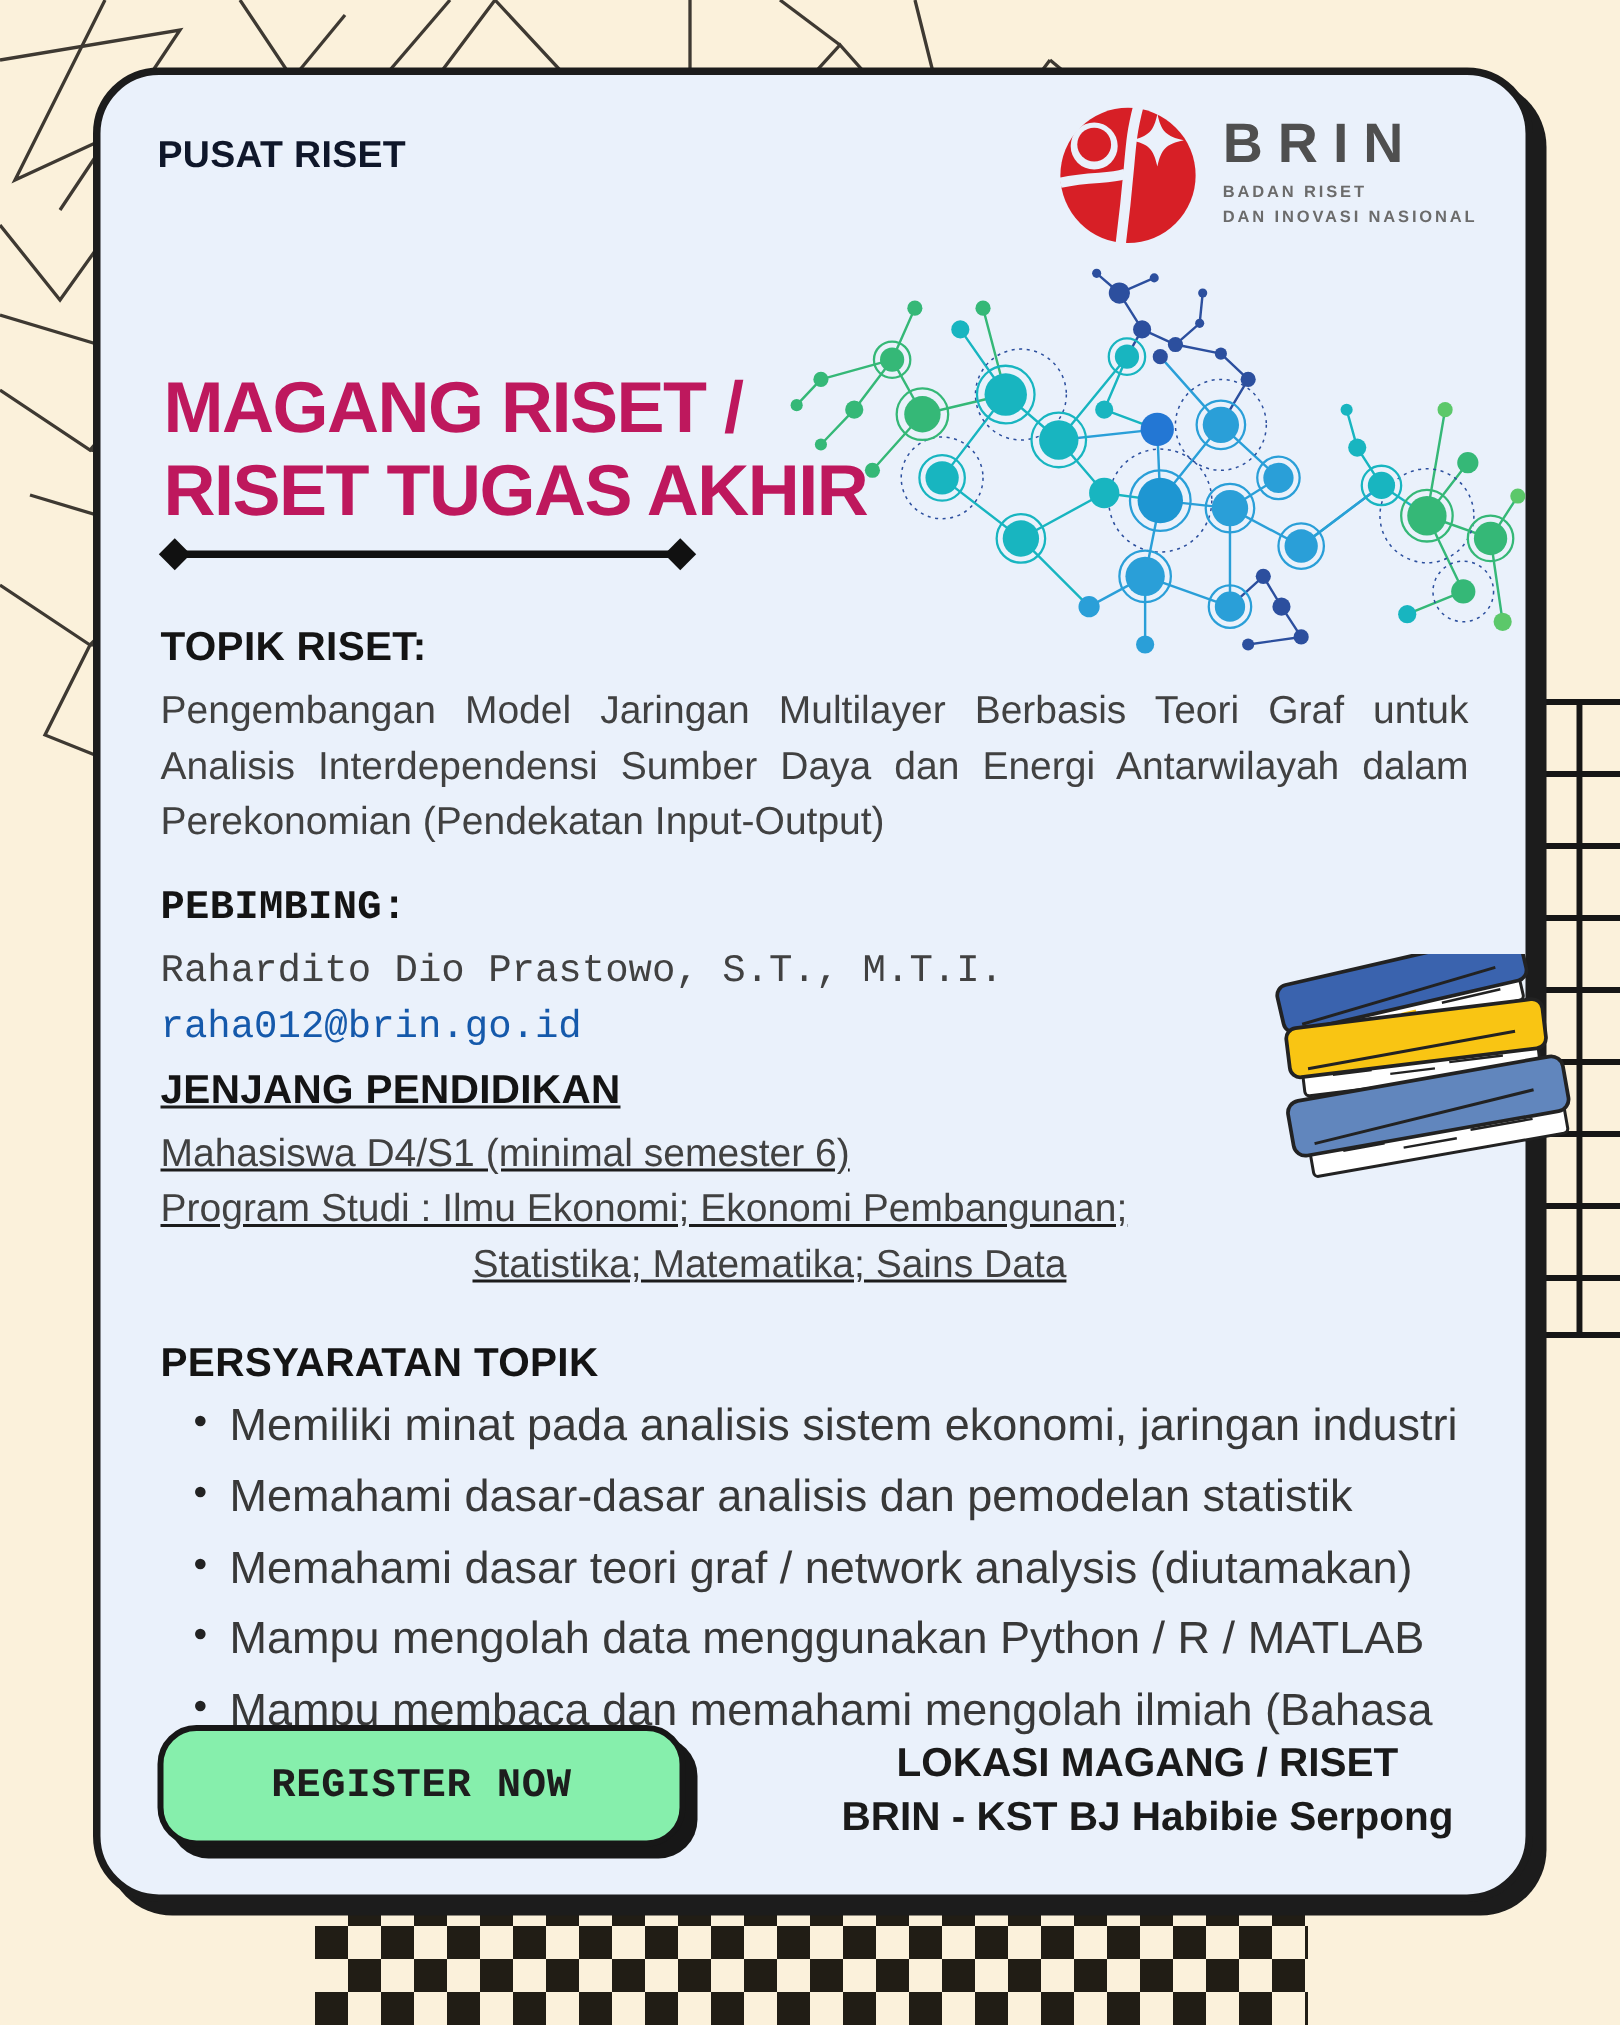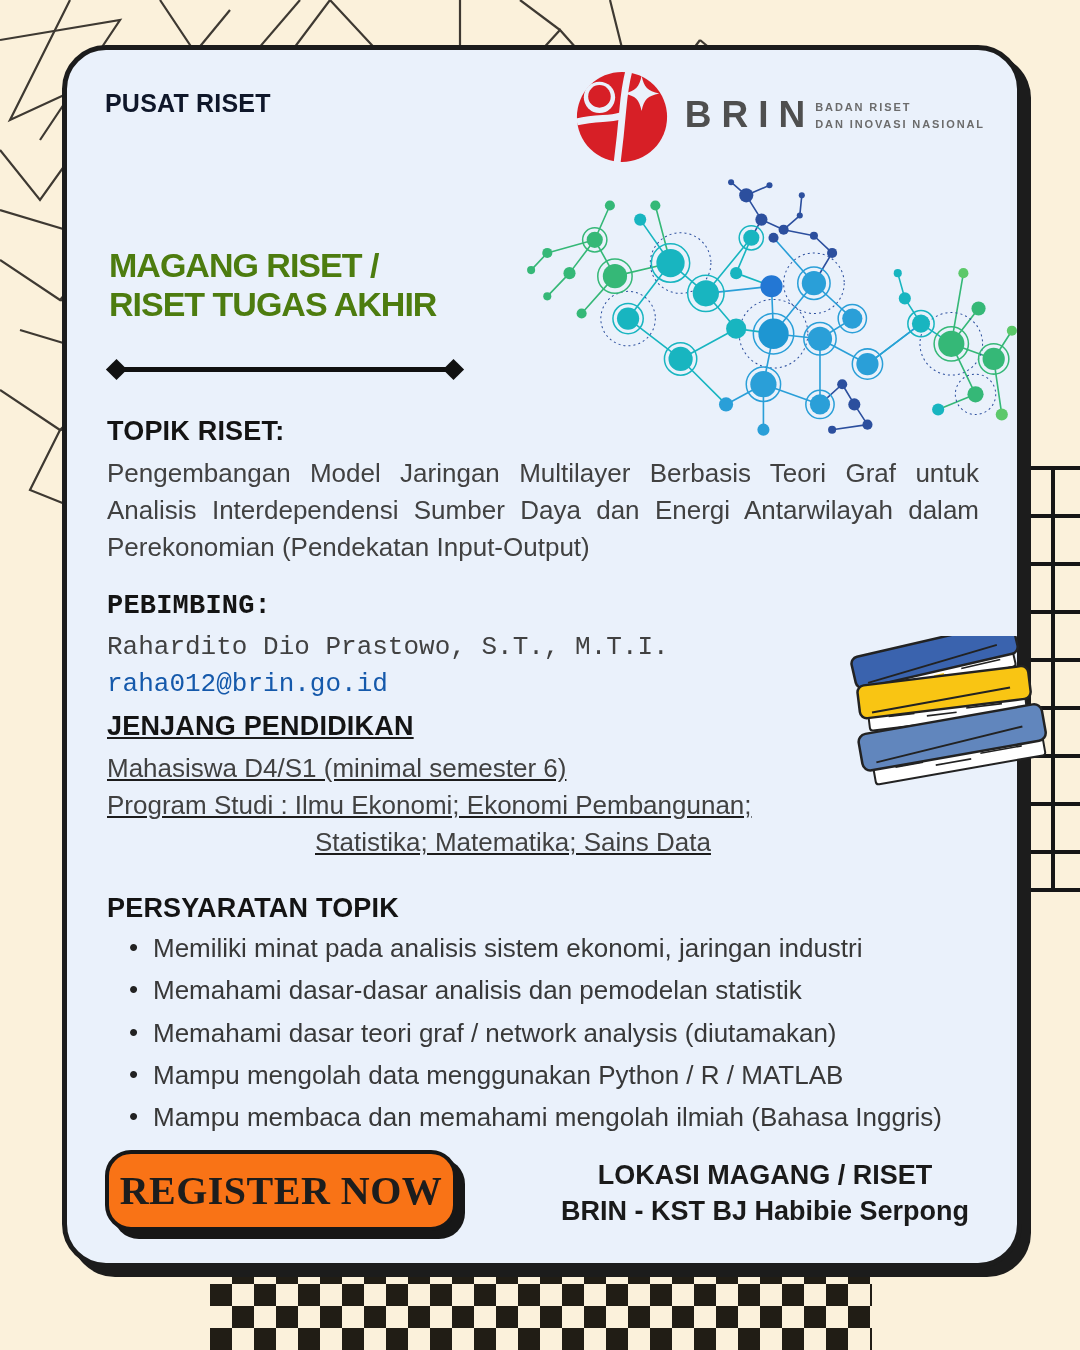--- a/index.html
+++ b/index.html
@@ -28,51 +28,51 @@
   
   .card {
     position:absolute; left:62px; top:45px; width:960px; height:1223px; z-index:1;
     background:#EAF1FB;
     border:5px solid #1C1C1C; border-radius:44px;
     box-shadow:9px 9px 0 #1C1C1C;
   }
   
   .org-text { position:absolute; left:38px; top:38px; font-size:25px; font-weight:800; line-height:1.25; letter-spacing:.2px; color:#0f172a; }
   .logo { position:absolute; right:32px; top:16px; display:flex; align-items:center; gap:14px; }
-  .logo-text { display:flex; flex-direction:row;justify-content:flex-end; }
+  .logo-text { display:flex; flex-direction:column;justify-content:flex-end; }
   .logo-brand { font-size:37px; font-weight:bold; letter-spacing:10px; color:#4F4F4F; line-height:1.1; }
   .logo-tagline { font-size:11px; font-weight:bold; letter-spacing:1.9px; color:#6B6B6B; line-height:1.55; margin-top:4px; }
   
   .network { position:absolute; left:452px; top:126px; width:505px; height:270px; }
   
-  .title { position:absolute; left:42px; top:196px; font-size:34px; font-weight:900; line-height:1.14; letter-spacing:-1px; color:#4d7c0f; }
+  .title { position:absolute; left:42px; top:196px; font-size:48px; font-weight:900; line-height:1.14; letter-spacing:-1px; color:#be185d; }
   .divider { position:absolute; left:42px; top:312px; width:352px; display:flex; align-items:center; }
   .divider .line { flex:1; height:5px; background:#111; }
   .divider .diamond { width:15px; height:15px; background:#111; transform:rotate(45deg); flex:none; }
   
   .section { position:absolute; left:40px; width:872px; }
   .sec-topik { top:366px; }
   .sec-pebimbing { top:541px;font-family:Liberation Mono, monospace; }
   .sec-jenjang { top:661px;text-decoration:underline; }
   .sec-persyaratan { top:843px; }
   .sec-h { font-size:27px; font-weight:800; color:#141414; margin-bottom:8px; letter-spacing:.2px; }
   .body-text { font-size:26px; color:#414141; line-height:1.42; }
   .justified { text-align:justify; }
   .email { color:#1559AB; text-decoration:none; font-size:26px; line-height:1.42; display:inline-block; }
   .indent { padding-left:208px; }
   .req-list { list-style:none; margin-top:4px; }
-  .req-list li { position:relative; padding-left:46px; font-size:26px; color:#383838; line-height:1.28; margin-bottom:9px; }
+  .req-list li { position:relative; padding-left:46px; font-size:30px; color:#383838; line-height:1.28; margin-bottom:9px; }
   .req-list li::before { content:"•"; position:absolute; left:22px; top:-1px; font-size:26px; color:#222; }
   
   .register-btn {
     position:absolute; left:38px; top:1100px; width:352px; height:81px;
-    background:#f97316; border:4px solid #171717; border-radius:26px;
+    background:#86efac; border:4px solid #171717; border-radius:26px;
     box-shadow:8px 8px 0 #171717;
-    font-family:Liberation Serif, serif;
-    font-size:40px; font-weight:800; letter-spacing:.5px; color:#1D1D1D;
+    font-family:Liberation Mono, monospace;
+    font-size:27px; font-weight:800; letter-spacing:.5px; color:#1D1D1D;
     cursor:pointer;
   }
   .lokasi { position:absolute; left:468px; top:1108px; width:460px; text-align:center; font-size:27px; font-weight:800; line-height:1.32; color:#1A1A1A; }
   
   .books { position:absolute; left:842px; top:636px; z-index:3; }
 </style>
 </head>
 <body>
 
 <svg class="web-pattern" width="760" height="560" viewBox="0 0 760 560">

